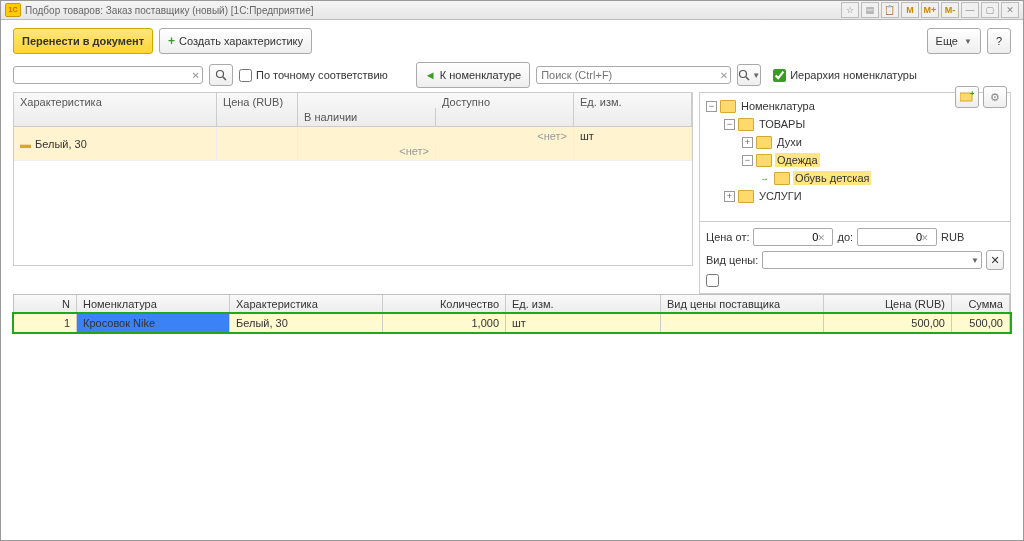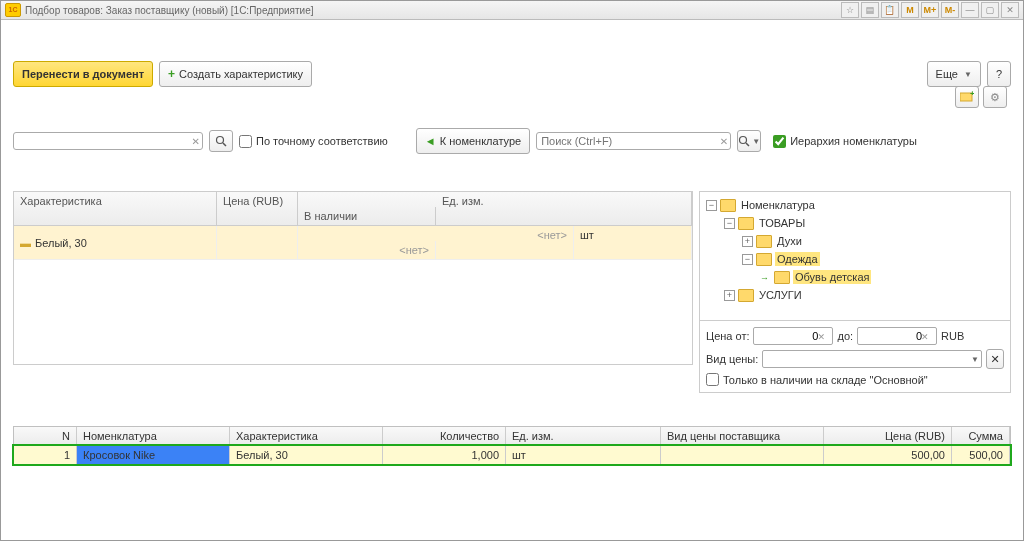--- a/index.html
+++ b/index.html
@@ -1,16 +1,16 @@
 <!DOCTYPE html>
 <html><head>
 <meta charset="utf-8">
 <style>
 html, body { margin:0; padding:0; font-family: Arial, sans-serif; font-size:11px; color:#333; background:#fff; }
-.window { width:1024px; height:541px; display:flex; flex-direction:column; box-sizing:border-box; border:1px solid #999;gap:33px; }
+.window { width:1024px; height:541px; display:flex; flex-direction:column; box-sizing:border-box; border:1px solid #999; }
 
 
 .titlebar { height:18px; background:linear-gradient(#f5f5f5,#e6e6e6); border-bottom:1px solid #bbb; display:flex; align-items:center; padding:0 4px; font-size:10px; color:#666; }
 .titlebar .logo { width:14px; height:12px; background:#ffcc00; border:1px solid #cc9900; border-radius:2px; margin-right:4px; font-size:7px; line-height:12px; text-align:center; color:#cc6600; font-weight:bold; }
 .titlebar .fill { flex:1; }
 .titlebar .tbtn { width:16px; height:14px; border:1px solid #bbb; background:#f0f0f0; margin-left:2px; display:flex; align-items:center; justify-content:center; font-size:9px; color:#888; }
 .titlebar .mbtn { color:#cc8800; font-weight:bold; }
 
 
 .header { padding:8px 12px 4px 12px; }
@@ -163,20 +163,21 @@
     </div>
   </div>
 
   <div class="mainrow">
     <div class="leftpane">
       <div class="grid" style="height:172px">
         <div class="gh">
           <div class="c-char">Характеристика</div>
           <div class="c-price">Цена (RUB)</div>
           <div class="c-stock">В наличии</div>
+          <div class="c-avail">Доступно</div>
           <div class="c-uom">Ед. изм.</div>
         </div>
         <div class="gr sel">
           <div class="c-char" style="display:flex;align-items:center;gap:4px">
             <span style="color:#d4a831">▬</span>
             <span>Белый, 30</span>
           </div>
           <div class="c-price"></div>
           <div class="c-stock" style="text-align:right;color:#999">&lt;нет&gt;</div>
           <div class="c-avail" style="text-align:right;color:#999">&lt;нет&gt;</div>
@@ -228,21 +229,20 @@
         </div>
         <div class="frow">
           <span>Вид цены:</span>
           <div class="combo">
               <span class="dropdown-icon">▼</span>
             </div>
           <div class="iconbtn" style="width:16px;height:18px">✕</div>
         </div>
         <label class="checkbox">
           <input type="checkbox" style="">
-          <span>Только в наличии на складе "Основной"</span>
         </label>
       </div>
     </div>
   </div>
 
 
   <div class="bottomgrid">
     <div class="gh">
       <div class="bc-n">N</div>
       <div class="bc-nom">Номенклатура</div>

